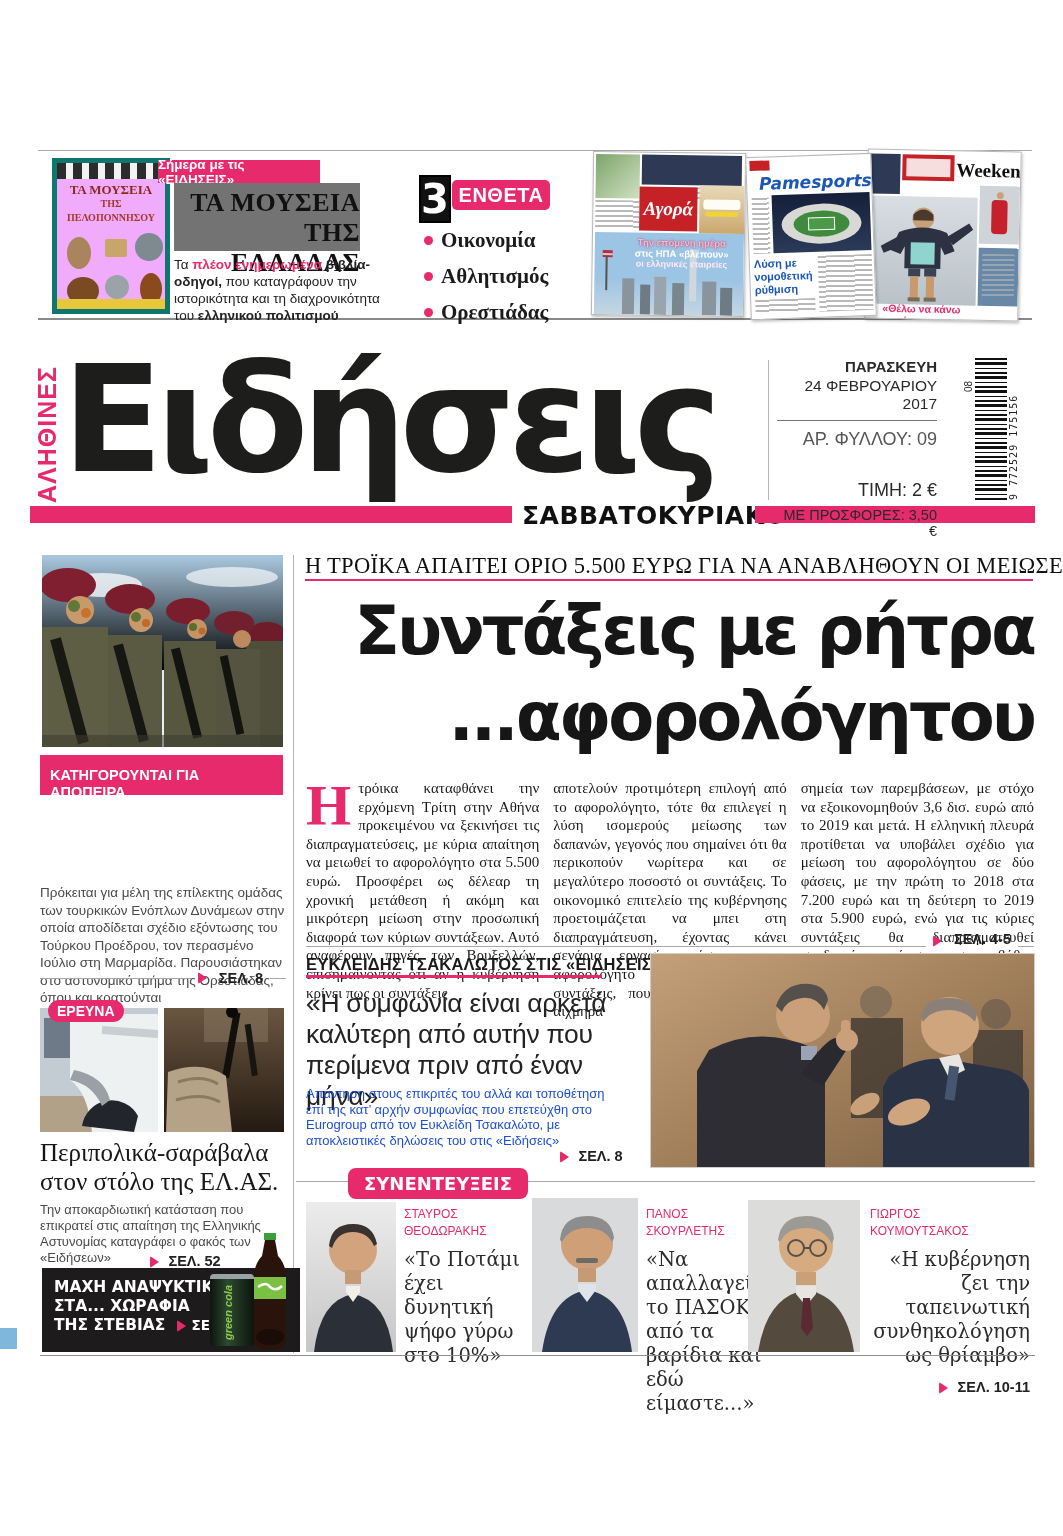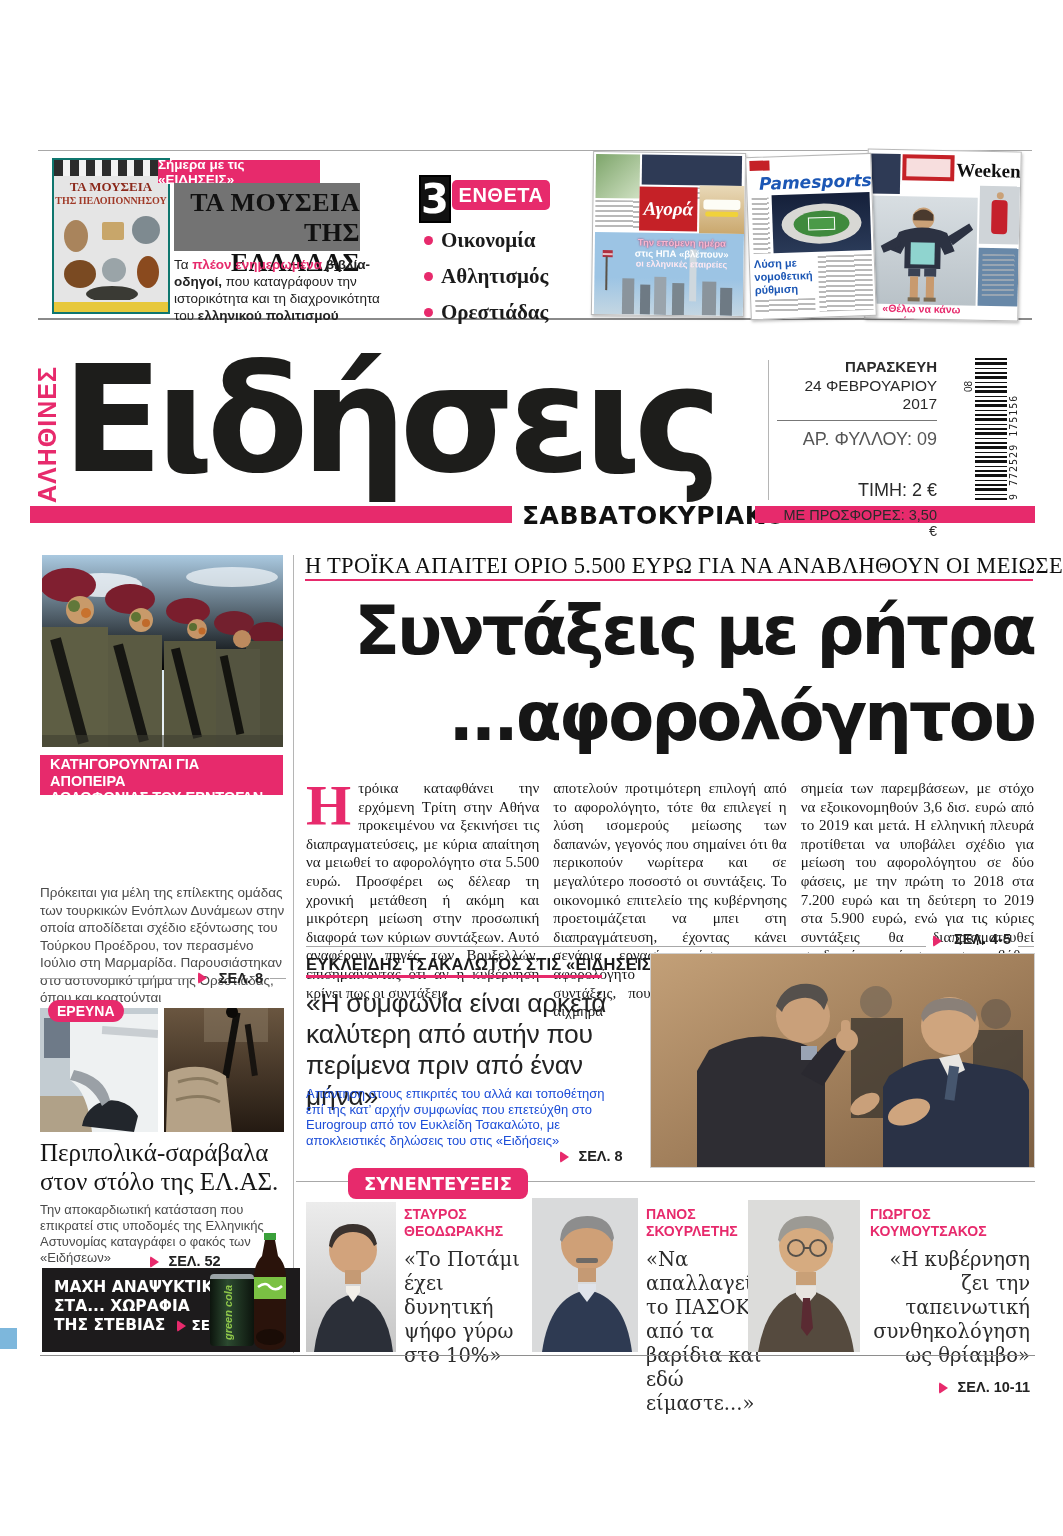--- a/index.html
+++ b/index.html
@@ -9,21 +9,21 @@
   .abs{position:absolute}
   .serif{font-family:"Liberation Serif",serif}
   .mono{font-family:"DejaVu Sans Mono",monospace}
   .pink{color:var(--pink)}
   .hline{background:#a8a8a8;height:1px}
   .vline{background:#b5b5b5;width:1px}
   .arrow{display:inline-block;width:0;height:0;border-left:9px solid var(--pink);border-top:6px solid transparent;border-bottom:6px solid transparent;border-radius:2px;margin-right:5px;vertical-align:middle}
   .pageref{font-weight:bold;font-size:14.5px;color:#222;white-space:nowrap}
   .badge{background:var(--pink);color:#fff;font-weight:bold}
   
-  .bookcover{border:2px solid #0f766e;background:#e5e5e5;overflow:hidden}
+  .bookcover{border:5px solid #0f766e;background:#f0abfc;overflow:hidden}
   .bc-icons{height:16px;background:repeating-linear-gradient(90deg,#2c2c2c 0 9px,#f2f2f2 9px 16px)}
   .bc-title{font-family:"Liberation Serif",serif;font-weight:bold;color:#8c2a1c;text-align:center;font-size:13px;line-height:14px;padding-top:4px}
   .bc-title .l2{display:block;font-size:10px;color:#a03a28}
   .bc-pub{position:absolute;left:0;bottom:0;width:100%;height:10px;background:#e7c83b}
   .promo-banner{background:var(--pink);color:#fff;font-weight:bold;font-size:13.5px;display:flex;align-items:center;justify-content:center}
   .promo-gray{background:#737373;text-align:right;font-family:"Liberation Serif",serif;font-weight:bold;font-size:26px;line-height:30px;color:#111;padding-top:5px;letter-spacing:.5px}
   .promo-desc{font-size:13.5px;line-height:17px;color:#222}
   .three-box{background:#111;color:#fff;display:flex;align-items:center;justify-content:center;font-weight:bold;font-size:40px;border:2px solid #000;font-family:"DejaVu Sans",sans-serif}
   .entheta{border-radius:5px;display:flex;align-items:center;justify-content:center;font-size:20px;letter-spacing:.5px}
   .entheta-list{list-style:none;font-family:"Liberation Serif",serif;font-size:21px;font-weight:bold}
@@ -42,21 +42,21 @@
   
   .kicker{font-family:"Liberation Serif",serif;font-size:22.5px;color:#101010;letter-spacing:.3px;white-space:nowrap}
   .lead-headline{font-family:"DejaVu Sans",sans-serif;font-weight:bold;font-size:67px;line-height:86px;letter-spacing:-3px;color:#161616;text-align:right;white-space:nowrap}
   .lead-cols{display:flex;gap:14px}
   .lead-col{flex:1;font-family:"Liberation Serif",serif;font-size:15px;line-height:18.6px;color:#191919;text-align:justify}
   .dropcap{float:left;font-family:"Liberation Serif",serif;font-weight:bold;font-size:58px;line-height:46px;color:var(--pink);padding:4px 7px 0 0}
   
   .tsk-kicker{font-weight:bold;font-size:16.5px;letter-spacing:.2px}
   .tsk-headline{font-size:26.5px;line-height:31px;color:#232323;letter-spacing:-.3px}
   
-  .iv-name{color:var(--pink);font-weight:bold;font-size:14px;line-height:17px}
+  .iv-name{color:var(--pink);font-weight:normal;font-size:12px;line-height:17px}
   .iv-quote{font-family:"DejaVu Serif","Liberation Serif",serif;font-size:19.5px;line-height:24px;color:#2b2b2b;margin-top:8px}
   .photo{overflow:hidden;display:block}
   svg{display:block}
 </style>
 </head>
 <body>
 
 <div class="abs" style="left:0;top:0;width:1063px;height:1536px;background:#fff">
 
   <div class="abs hline" style="left:38px;top:150px;width:994px"></div>
@@ -245,21 +245,21 @@
         <ellipse cx="26" cy="30" rx="28" ry="17" fill="#801f30"></ellipse>
           <circle cx="38" cy="55" r="14" fill="#c89a6a"></circle>
           <circle cx="32" cy="51" r="6" fill="#61783a"></circle>
           <circle cx="44" cy="58" r="5" fill="#c8722e"></circle>
           <rect x="-4" y="72" width="70" height="120" fill="#5e5e44"></rect>
           <rect x="22" y="82" width="11" height="108" transform="rotate(-15 27 136)" fill="#191914"></rect>
       </g>
       <rect y="180" width="241" height="12" fill="#3c3c30" opacity=".55"></rect>
     </svg>
   </div>
-  <div class="abs badge" style="left:40px;top:755px;width:243px;height:40px;padding:1px 10px;font-size:14.5px;line-height:16.5px">
+  <div class="abs badge" style="left:40px;top:755px;width:243px;height:40px;padding:12px 10px;font-size:14.5px;line-height:16.5px">
     <div>ΚΑΤΗΓΟΡΟΥΝΤΑΙ ΓΙΑ ΑΠΟΠΕΙΡΑ</div>
     <div>ΔΟΛΟΦΟΝΙΑΣ ΤΟΥ ΕΡΝΤΟΓΑΝ</div>
   </div>
   <div class="abs smallbody" style="left:40px;top:884px;width:246px">Πρόκειται για μέλη της επίλεκτης ομάδας των τουρκικών Ενόπλων Δυνάμεων στην οποία αποδίδεται σχέδιο εξόντωσης του Τούρκου Προέδρου, τον περασμένο Ιούλιο στη Μαρμαρίδα. Παρουσιάστηκαν στο αστυνομικό τμήμα της Ορεστιάδας, όπου και κρατούνται</div>
   <div class="abs" style="left:40px;top:970px;width:246px;display:flex;align-items:center;gap:7px">
     <span class="hline" style="flex:1"></span>
     <span class="arrow"></span>
     <span class="pageref">ΣΕΛ. 8</span>
     <span class="hline" style="width:16px"></span>
   </div>
@@ -351,21 +351,21 @@
       <rect x="40" y="-6" width="64" height="40" fill="#8a7a64" opacity=".5"></rect>
       <rect x="64" y="4" width="7" height="66" transform="rotate(10 67 36)" fill="#12100d"></rect>
       <rect x="84" y="16" width="6" height="52" transform="rotate(-8 87 40)" fill="#181410"></rect>
       <circle cx="68" cy="4" r="6" fill="#0c0a08"></circle>
       <path d="M4 64 q34 -12 58 4 l6 56 H2z" fill="#b5a287"></path>
       <path d="M14 74 q24 -8 40 2" stroke="#8a7a60" stroke-width="3" fill="none"></path>
       <path d="M12 92 q26 -8 44 2" stroke="#8a7a60" stroke-width="3" fill="none"></path>
     </svg>
   </div>
   <div class="abs serif" style="left:40px;top:1138px;width:250px;font-size:25px;line-height:29px;color:#161616">Περιπολικά-σαράβαλα στον στόλο της ΕΛ.ΑΣ.</div>
-  <div class="abs smallbody" style="left:40px;top:1202px;width:244px;font-size:13px;line-height:16px">Την αποκαρδιωτική κατάσταση που επικρατεί στις υποδομές της Ελληνικής Αστυνομίας καταγράφει ο φακός των «Ειδήσεων»</div>
+  <div class="abs smallbody" style="left:40px;top:1202px;width:244px;font-size:13px;line-height:16px">Την αποκαρδιωτική κατάσταση που επικρατεί στις απαίτηση της Ελληνικής Αστυνομίας καταγράφει ο φακός των «Ειδήσεων»</div>
   <div class="abs" style="left:150px;top:1252px">
     <span class="arrow"></span>
     <span class="pageref">ΣΕΛ. 52</span>
   </div>
 
   <div class="abs" style="left:42px;top:1268px;width:258px;height:84px;background:#1d1b1c;z-index:2">
     <div style="padding:10px 0 0 12px;color:#fff;font-weight:bold;font-size:15.5px;line-height:19px;font-family:'DejaVu Sans',sans-serif">
       <div>ΜΑΧΗ ΑΝΑΨΥΚΤΙΚΩΝ</div>
       <div>ΣΤΑ... ΧΩΡΑΦΙΑ</div>
       <div><span>ΤΗΣ ΣΤΕΒΙΑΣ</span><span style="display:inline-block;margin-left:12px"><span class="arrow" style="border-left-color:var(--pink)"></span><span class="pageref" style="color:#fff;font-size:13.5px">ΣΕΛ. 30</span></span></div>

